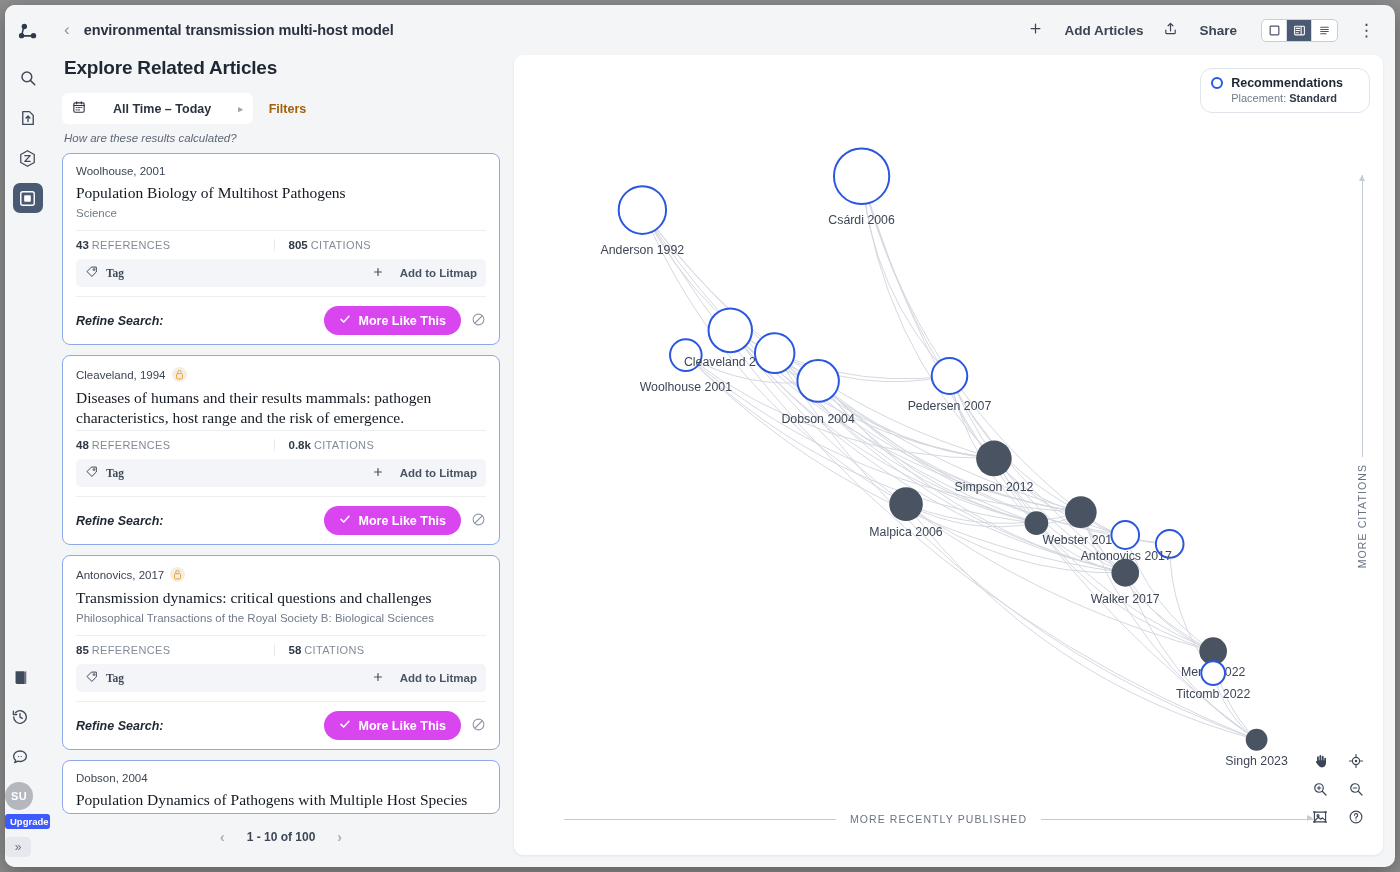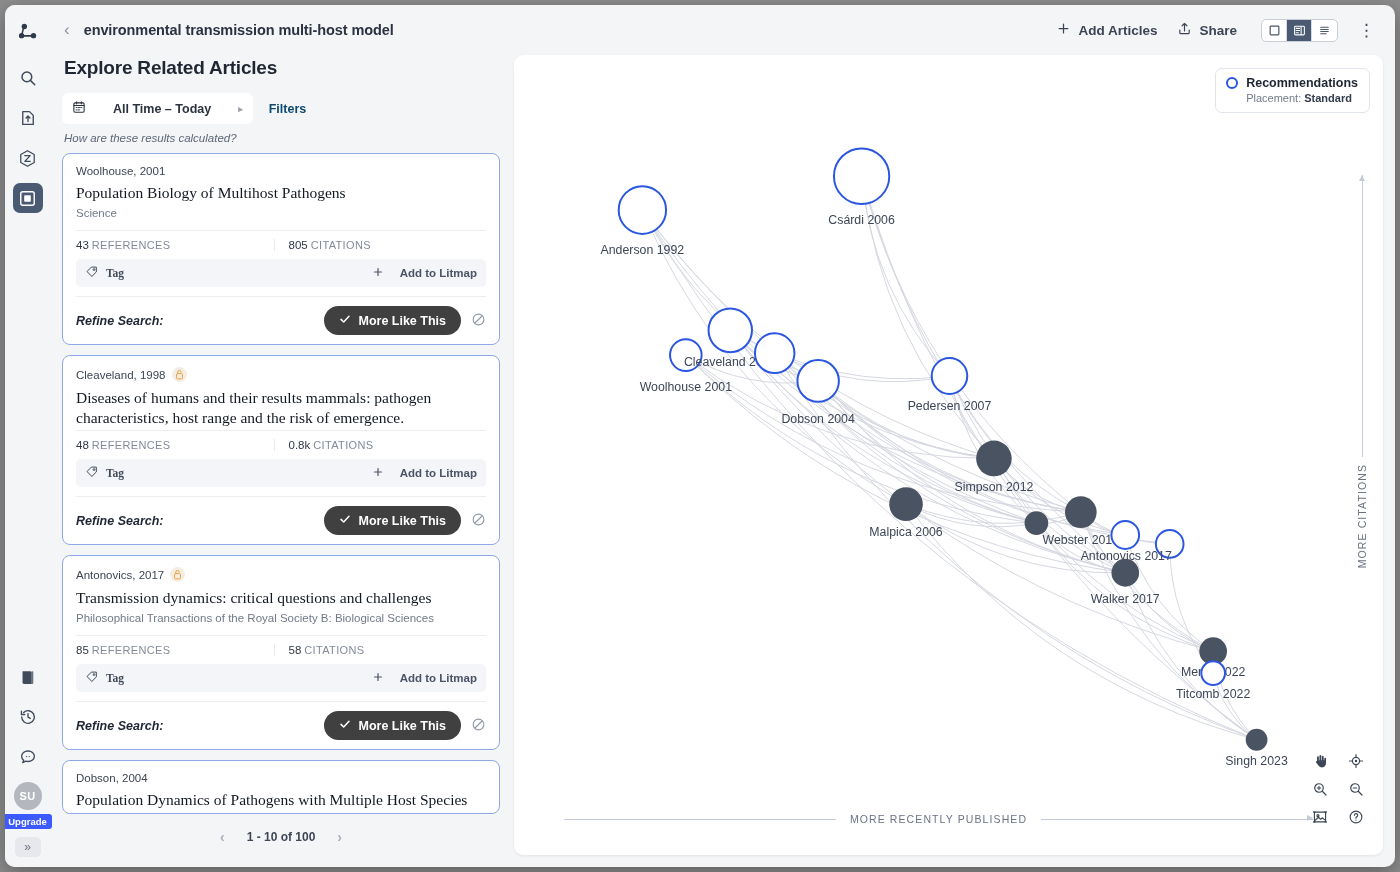--- a/index.html
+++ b/index.html
@@ -24,21 +24,21 @@
     padding-top:12px; position:relative;
   }
   .rail-icon {
     width:30px; height:30px; margin-bottom:10px;
     display:flex; align-items:center; justify-content:center;
     border-radius:7px; color:#3f4a5a; cursor:pointer;
   }
   .rail-icon.logo { margin-bottom:16px; }
   .rail-icon.active { background:#4a5a72; color:#fff; }
   .rail-bottom { position:absolute; bottom:10px; left:0; width:45px;
-    display:flex; flex-direction:column; align-items:center; }
+    display:flex; flex-direction:column; }
   .avatar {
     width:28px; height:28px; border-radius:50%; background:#b4b7bd; color:#fff;
     font-size:11px; font-weight:600; display:flex; align-items:center; justify-content:center;
     margin-bottom:4px; letter-spacing:.3px;
   }
   .upgrade-badge {
     background:#3d5afe; color:#fff; font-size:9.5px; font-weight:700;
     padding:2px 5px; border-radius:3px; margin-bottom:8px;
   }
   .expand-btn {
@@ -50,21 +50,21 @@
   .main { flex:1; display:flex; flex-direction:column; min-width:0; }
 
   .topbar {
     height:50px; flex:0 0 50px; display:flex; align-items:center;
     padding:0 14px 0 8px; gap:8px;
   }
   .back-chevron { color:#8b93a1; font-size:17px; padding:2px 6px; cursor:pointer; }
   .doc-title { font-size:14.5px; font-weight:700; color:#2b3240; letter-spacing:-.1px; }
   .topbar-spacer { flex:1; }
   .tb-action {
-    display:flex; align-items:center; gap:7px; color:#3c4553;
+    display:flex; align-items:center; gap:21px; color:#3c4553;
     font-size:13.5px; font-weight:600; cursor:pointer; padding:4px 6px;
   }
   .seg {
     display:flex; border:1px solid #c9cdd6; border-radius:5px; overflow:hidden;
     margin-left:10px; background:#fff;
   }
   .seg > div {
     width:25px; height:21px; display:flex; align-items:center; justify-content:center;
     cursor:pointer; color:#4a5568; border-right:1px solid #d6dae2;
   }
@@ -77,21 +77,21 @@
   
   .results { width:450px; flex:0 0 450px; display:flex; flex-direction:column; min-height:0;
              padding-left:12px; }
   .panel-title { font-size:19px; font-weight:700; color:#1f2733; margin:2px 0 14px 2px; letter-spacing:-.2px; }
   .filter-row { display:flex; align-items:center; gap:6px; margin-bottom:8px; }
   .date-pill {
     display:flex; align-items:center; gap:27px; background:#fff; border-radius:6px;
     padding:7px 10px; font-size:12.5px; font-weight:700; color:#2b3240; cursor:pointer;
   }
   .date-pill .caret { color:#9aa1ad; font-size:9px; }
-  .filters-btn { font-size:12.5px; font-weight:700; color:#0c4a6e; padding:7px 10px; cursor:pointer; }
+  .filters-btn { font-size:12.5px; font-weight:700; color:#a16207; padding:7px 10px; cursor:pointer; }
   .howcalc { font-size:11.5px; font-style:italic; color:#5d6676; margin:0 0 9px 2px; cursor:pointer; }
 
   .cards { flex:1; overflow:hidden; display:flex; flex-direction:column; gap:10px; position:relative; }
   .card {
     background:#fff; border:1px solid #dfe3ea; border-radius:8px; padding:11px 13px 0 13px;
     flex:0 0 auto;
   }
   .card.sel { border-color:#8fa8e8; }
   .card-author { font-size:11.5px; color:#3d4553; display:flex; align-items:center; gap:6px; margin-bottom:6px;}
   .oa-badge {
@@ -99,55 +99,55 @@
     display:inline-flex; align-items:center; justify-content:center;
   }
   .card-title {
     font-family:"Liberation Serif", serif; font-size:15.5px; color:#121922;
     line-height:1.26; margin-bottom:3px;
   }
   .card-journal { font-size:11.5px; color:#717a8a; line-height:1.35; margin-bottom:9px; }
   .metrics { display:flex; border-top:1px solid #eceef2; padding-top:8px; margin-bottom:8px; }
   .metric { flex:1; font-size:11px; color:#838b99; letter-spacing:.35px; }
   .metric.b { border-left:1px solid #e7eaef; padding-left:14px; }
-  .metric b { color:#2f3847; font-weight:400; font-size:11.5px; letter-spacing:0; margin-right:3px; }
+  .metric b { color:#2f3847; font-weight:700; font-size:11.5px; letter-spacing:0; margin-right:3px; }
   .tagbar {
     background:#f4f5f8; border-radius:5px; display:flex; align-items:center;
     padding:6px 9px; font-size:11.5px; color:#3f4857; font-weight:600;
   }
   .tagbar .left { display:flex; align-items:center; gap:7px;font-family:Liberation Serif, serif; }
   .tagbar .right { margin-left:auto; display:flex; align-items:center; gap:16px; color:#4a5465; font-weight:600; cursor:pointer; }
   .refine {
     display:flex; align-items:center; border-top:1px solid #eceef2;
     margin-top:9px; padding:9px 0; gap:10px;
   }
   .refine-label { font-size:12.5px; font-weight:700; color:#1f2733;font-style:italic; }
   .mlt {
-    margin-left:auto; background:#404040; color:#fff; border:none; border-radius:20px;
+    margin-left:auto; background:#d946ef; color:#fff; border:none; border-radius:20px;
     font-size:12.5px; font-weight:700; padding:7px 15px; display:flex; align-items:center; gap:7px;
     cursor:pointer; font-family:inherit;
   }
   .block-icon { color:#8e96a4; font-size:15px; cursor:pointer; line-height:1; }
 
   .pager {
     height:36px; display:flex; align-items:center; justify-content:center; gap:22px;
     font-size:12px; color:#3e4756; font-weight:600;
     background:linear-gradient(to top,#f4f5f7 62%,rgba(244,245,247,0));
     margin-top:-26px; position:relative; z-index:3;
   }
   .pager .arrow { color:#aab0bb; font-size:14px; cursor:pointer; }
 
   
   .graph {
     flex:1; background:#fff; border-radius:9px; position:relative; overflow:hidden;
     box-shadow:0 1px 3px rgba(20,25,40,.08); min-width:0;
   }
   .recbox {
     position:absolute; right:13px; top:13px; background:#fff; border:1px solid #dfe3ea;
-    border-radius:7px; padding:7px 11px 8px 10px; z-index:5;
+    border-radius:12px; padding:7px 26px 8px 10px; z-index:5;
   }
   .recbox .r1 { display:flex; align-items:center; gap:8px; font-size:12.5px; font-weight:700; color:#1f2733; }
   .rec-circle { width:12px; height:12px; border-radius:50%; border:2px solid #2a56e0; }
   .recbox .r2 { font-size:11px; color:#737b89; margin-top:2px; padding-left:20px; }
   .recbox .r2 b { color:#333c4b; font-weight:600; }
 
   .y-axis {
     position:absolute; right:6px; top:120px; height:400px; width:30px; z-index:4;
     display:flex; flex-direction:column; align-items:center;
   }
@@ -369,21 +369,21 @@
                 <svg width="15" height="15" viewBox="0 0 24 24" fill="none" stroke="#8e96a4" stroke-width="1.7">
                       <circle cx="12" cy="12" r="8.6"></circle>
                       <path d="M6 18 18 6"></path>
                     </svg>
               </span>
             </div>
           </div>
 
           <div class="card sel">
             <div class="card-author">
-              <span>Cleaveland, 1998</span>
+              <span>Cleaveland, 1994</span>
               <span class="oa-badge">
                 <svg width="9" height="11" viewBox="0 0 18 22" fill="none" stroke="#e8a33d" stroke-width="2">
                   <rect x="3" y="9.2" width="12" height="10.6" rx="2.4"></rect>
                   <path d="M5.6 9.2V6.2a3.4 3.4 0 0 1 6.8 0" stroke-linecap="round"></path>
                 </svg>
               </span>
             </div>
             <div class="card-title">Diseases of humans and their results mammals: pathogen characteristics, host range and the risk of emergence.</div>
             <div class="metrics">
               <div class="metric">

